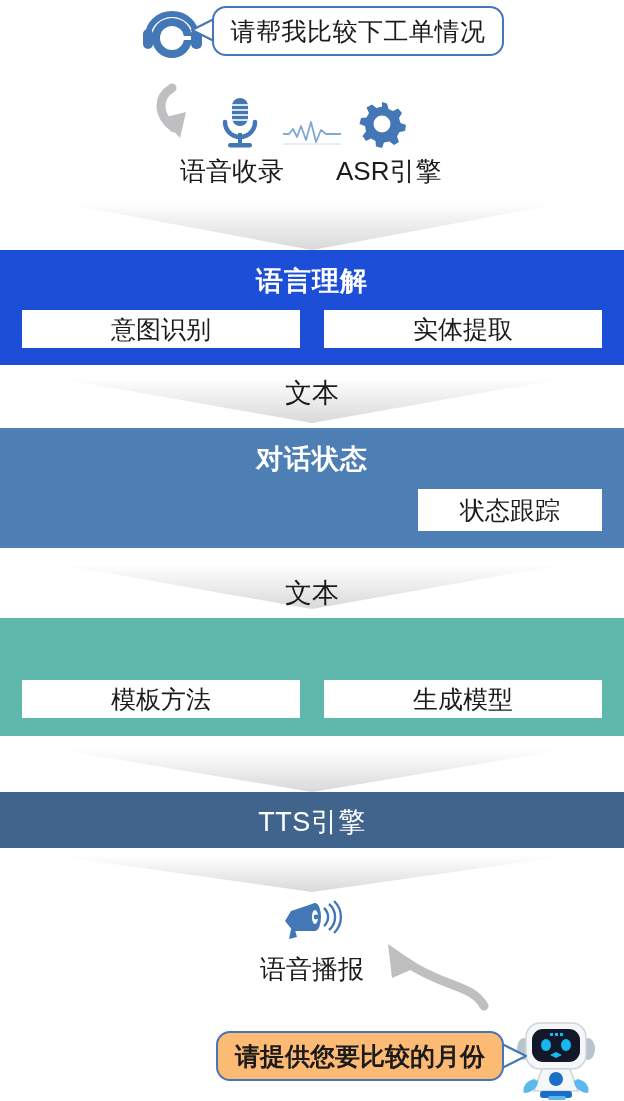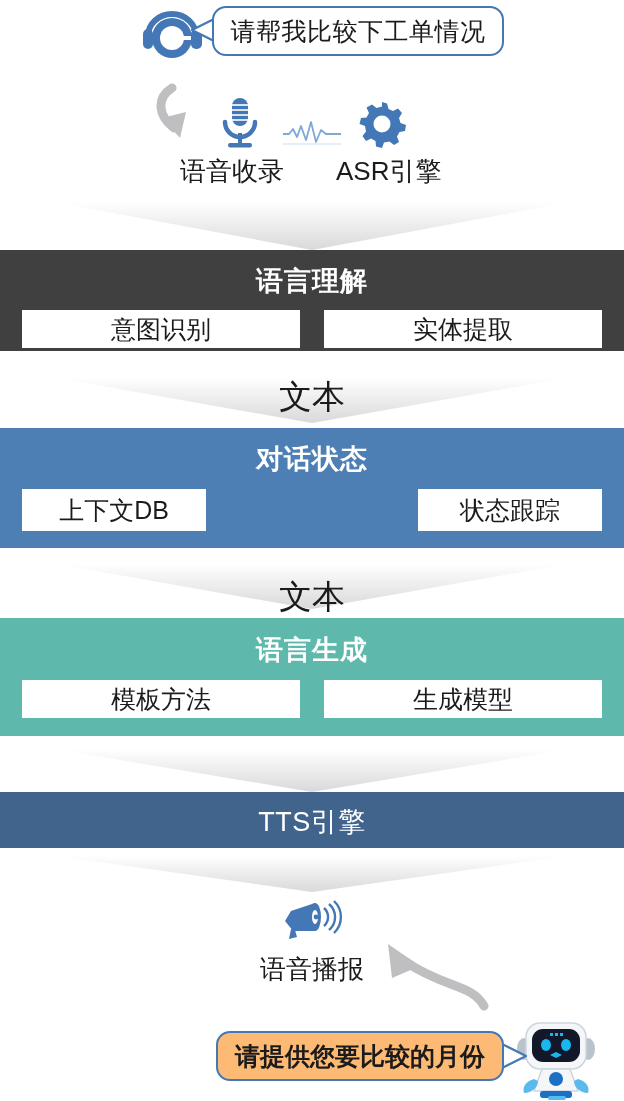--- a/index.html
+++ b/index.html
@@ -106,21 +106,21 @@
     width: 624px;
     background: linear-gradient(to bottom, #ffffff 0%, #ffffff 18%, #d9d9db 100%);
     -webkit-clip-path: polygon(0 0, 100% 0, 50% 100%);
     clip-path: polygon(0 0, 100% 0, 50% 100%);
   }
   .chev-label {
     position: absolute;
     left: 0;
     width: 624px;
     text-align: center;
-    font-size: 33px;
+    font-size: 27px;
     color: #1b1b1b;
     z-index: 4;
   }
 
   
   .band {
     position: absolute;
     left: 0;
     width: 624px;
   }
@@ -280,48 +280,44 @@
       <path d="M24 2 L29 3.5 L30.5 9 L35 11 L40 8.5 L44 13 L41 18 L42.5 23 L48 25 L47 31 L41.5 32 L39 36.5 L41 42 L36 45 L31.5 41.5 L26 42.5 L24 48 L18 46.5 L17.5 41 L13 38.5 L8 41 L4.5 36 L8 31.5 L7 26 L1.5 24 L3 18 L8.5 17.5 L11 13 L8.5 7.5 L14 4.5 L18.5 8 L24 6.5 Z" fill="#4477b5"></path>
       <circle cx="24" cy="24" r="8.5" fill="#ffffff"></circle>
     </svg>
   </div>
 
   <div class="asr-label l1">语音收录</div>
   <div class="asr-label l2">ASR引擎</div>
 
   <div class="chevron" style="top:192px;height:58px;"></div>
 
-  <div class="band" style="top:250px;height:101px;background:#404040;">
+  <div class="band" style="top:250px;height:115px;background:#1d4ed8;">
     <div class="band-title" style="top:13px;">语言理解</div>
     <div class="chip" style="left:324px;top:60px;width:278px;height:38px;">
       <span>实体提取</span>
     </div>
     <div class="chip" style="left:22px;top:60px;width:278px;height:38px;">
       <span>意图识别</span>
     </div>
   </div>
 
   <div class="chevron" style="top:368px;height:55px;"></div>
   <div class="chev-label" style="top:375px;">文本</div>
 
   <div class="band" style="top:428px;height:120px;background:#4D7EB4;">
     <div class="band-title" style="top:13px;">对话状态</div>
-    <div class="chip" style="left:22px;top:61px;width:184px;height:42px;">
-      <span>上下文DB</span>
-    </div>
     <div class="chip" style="left:418px;top:61px;width:184px;height:42px;">
       <span>状态跟踪</span>
     </div>
   </div>
 
   <div class="chevron" style="top:554px;height:55px;"></div>
   <div class="chev-label" style="top:575px;">文本</div>
 
   <div class="band" style="top:618px;height:118px;background:#5FB8AC;">
-    <div class="band-title" style="top:14px;">语言生成</div>
     <div class="chip" style="left:22px;top:62px;width:278px;height:38px;">
       <span>模板方法</span>
     </div>
     <div class="chip" style="left:324px;top:62px;width:278px;height:38px;">
       <span>生成模型</span>
     </div>
   </div>
 
   <div class="chevron" style="top:740px;height:52px;"></div>
 

